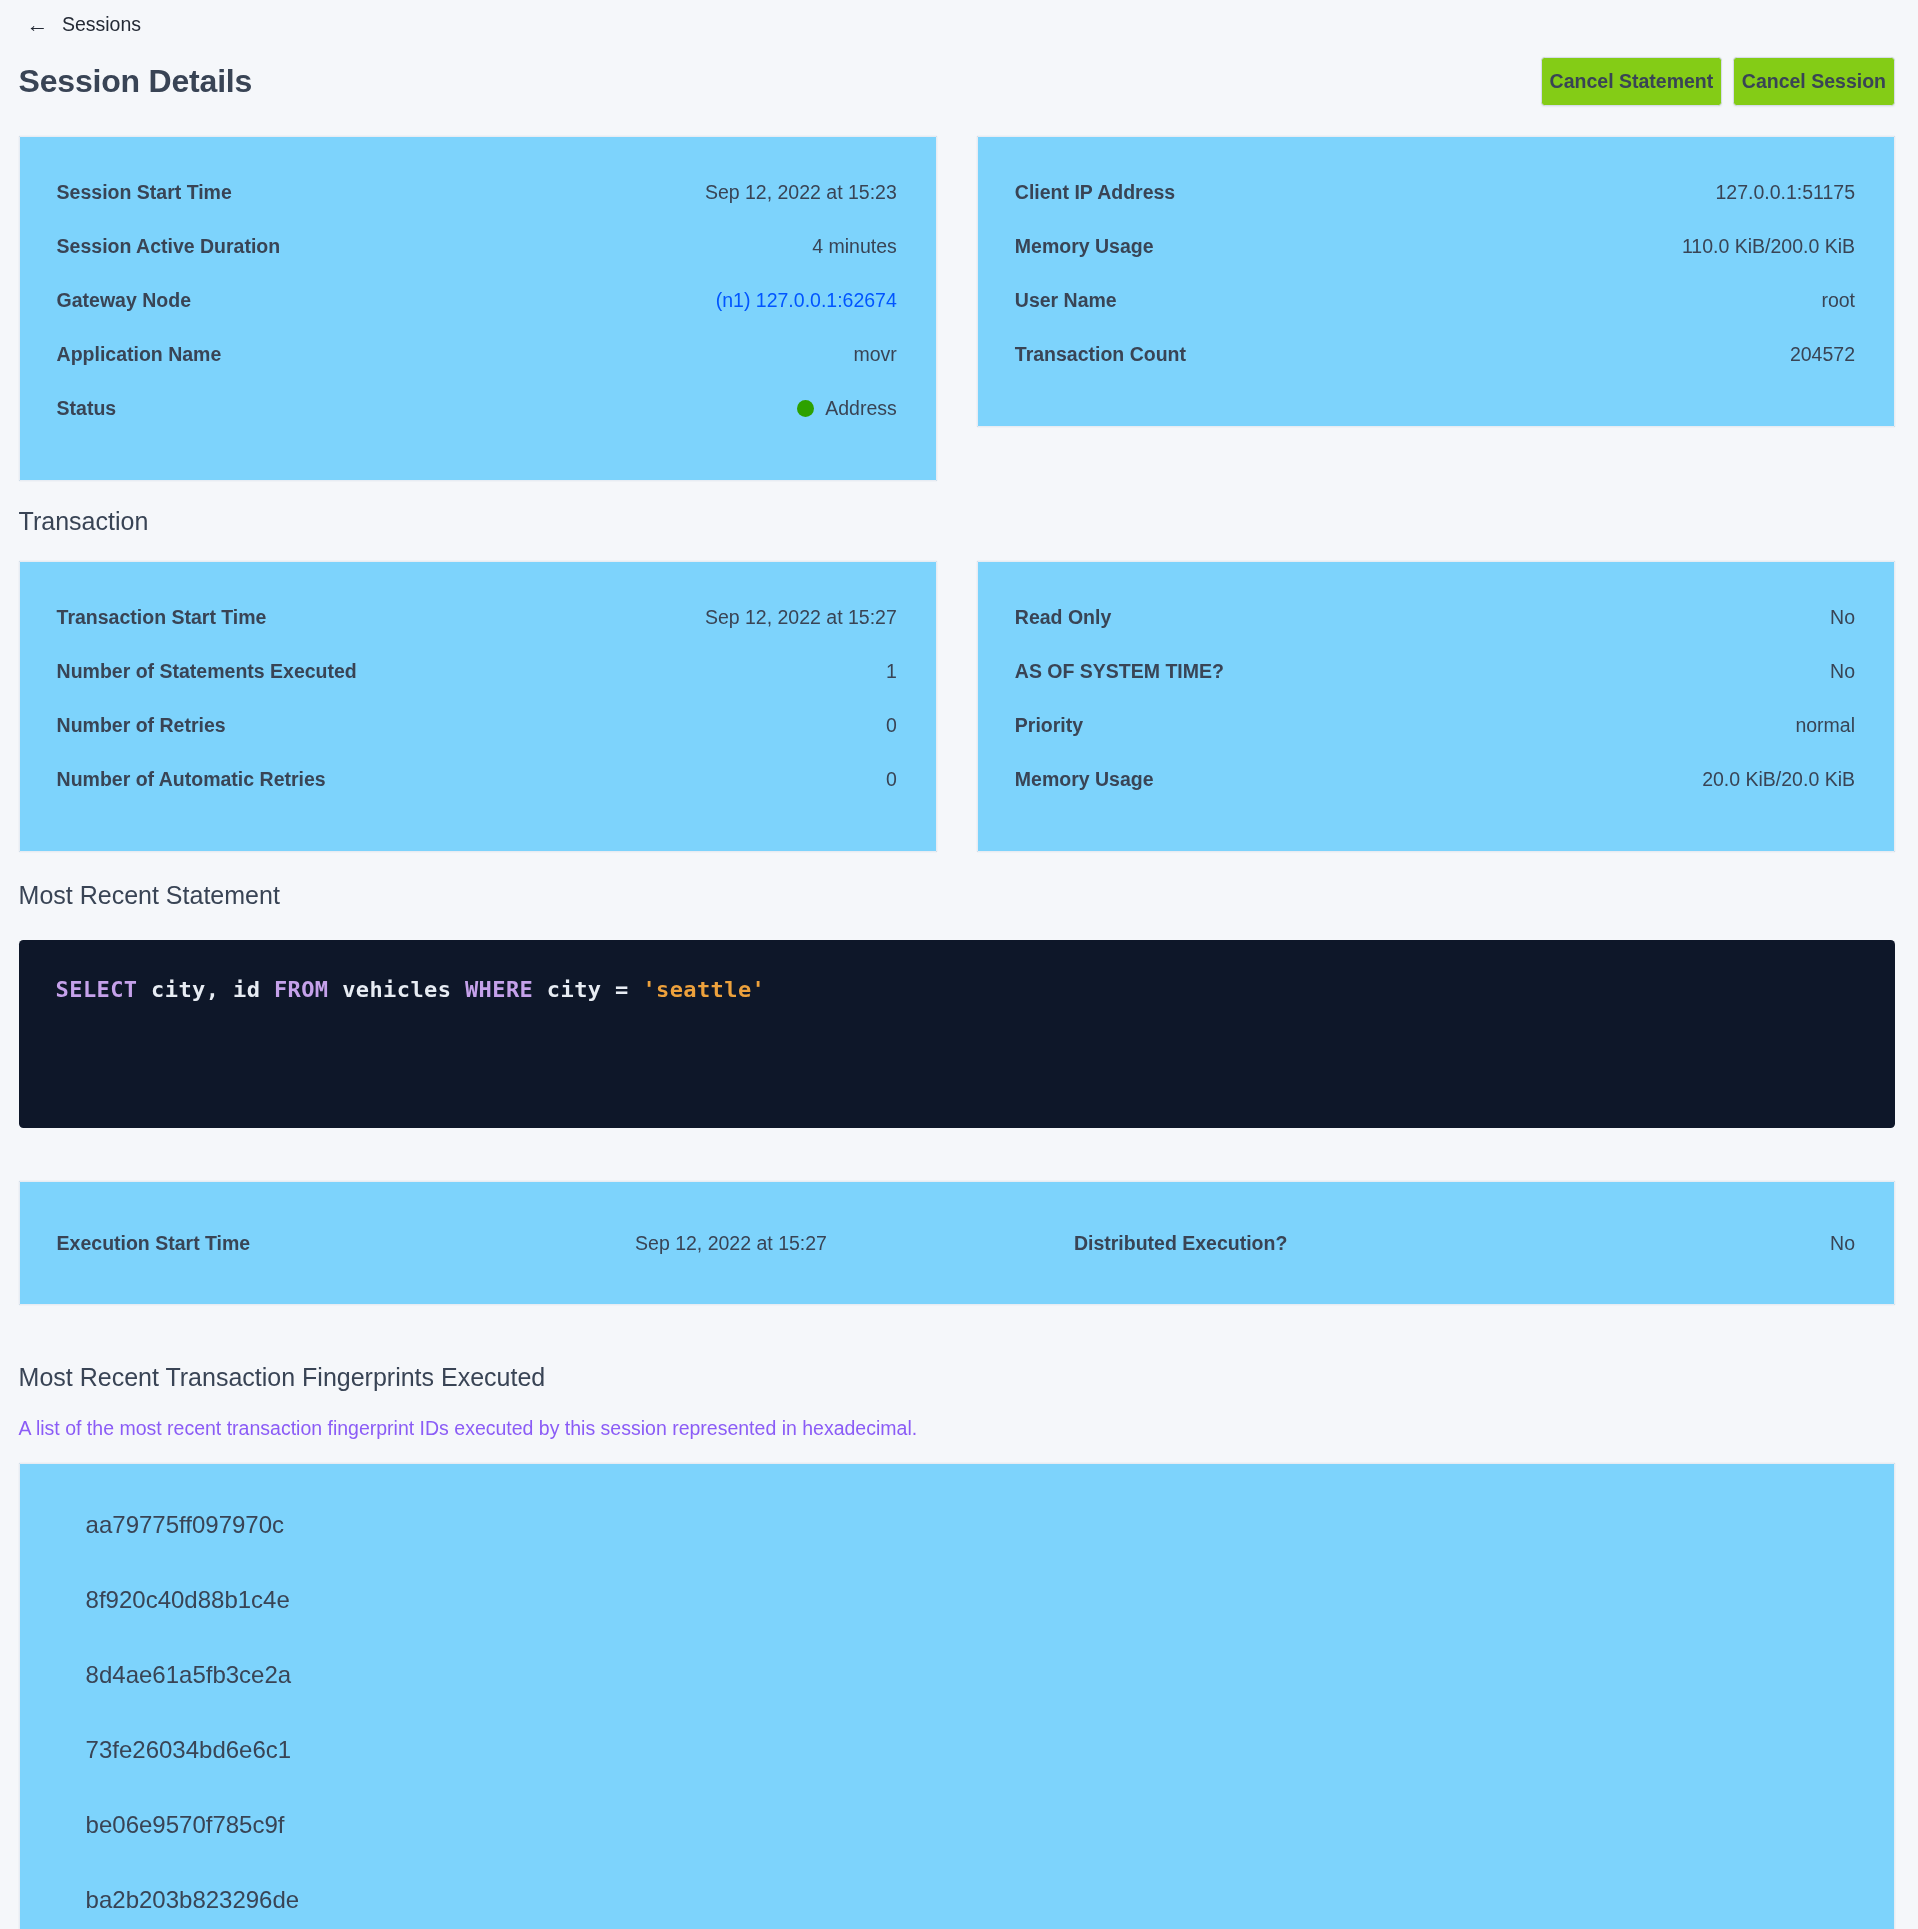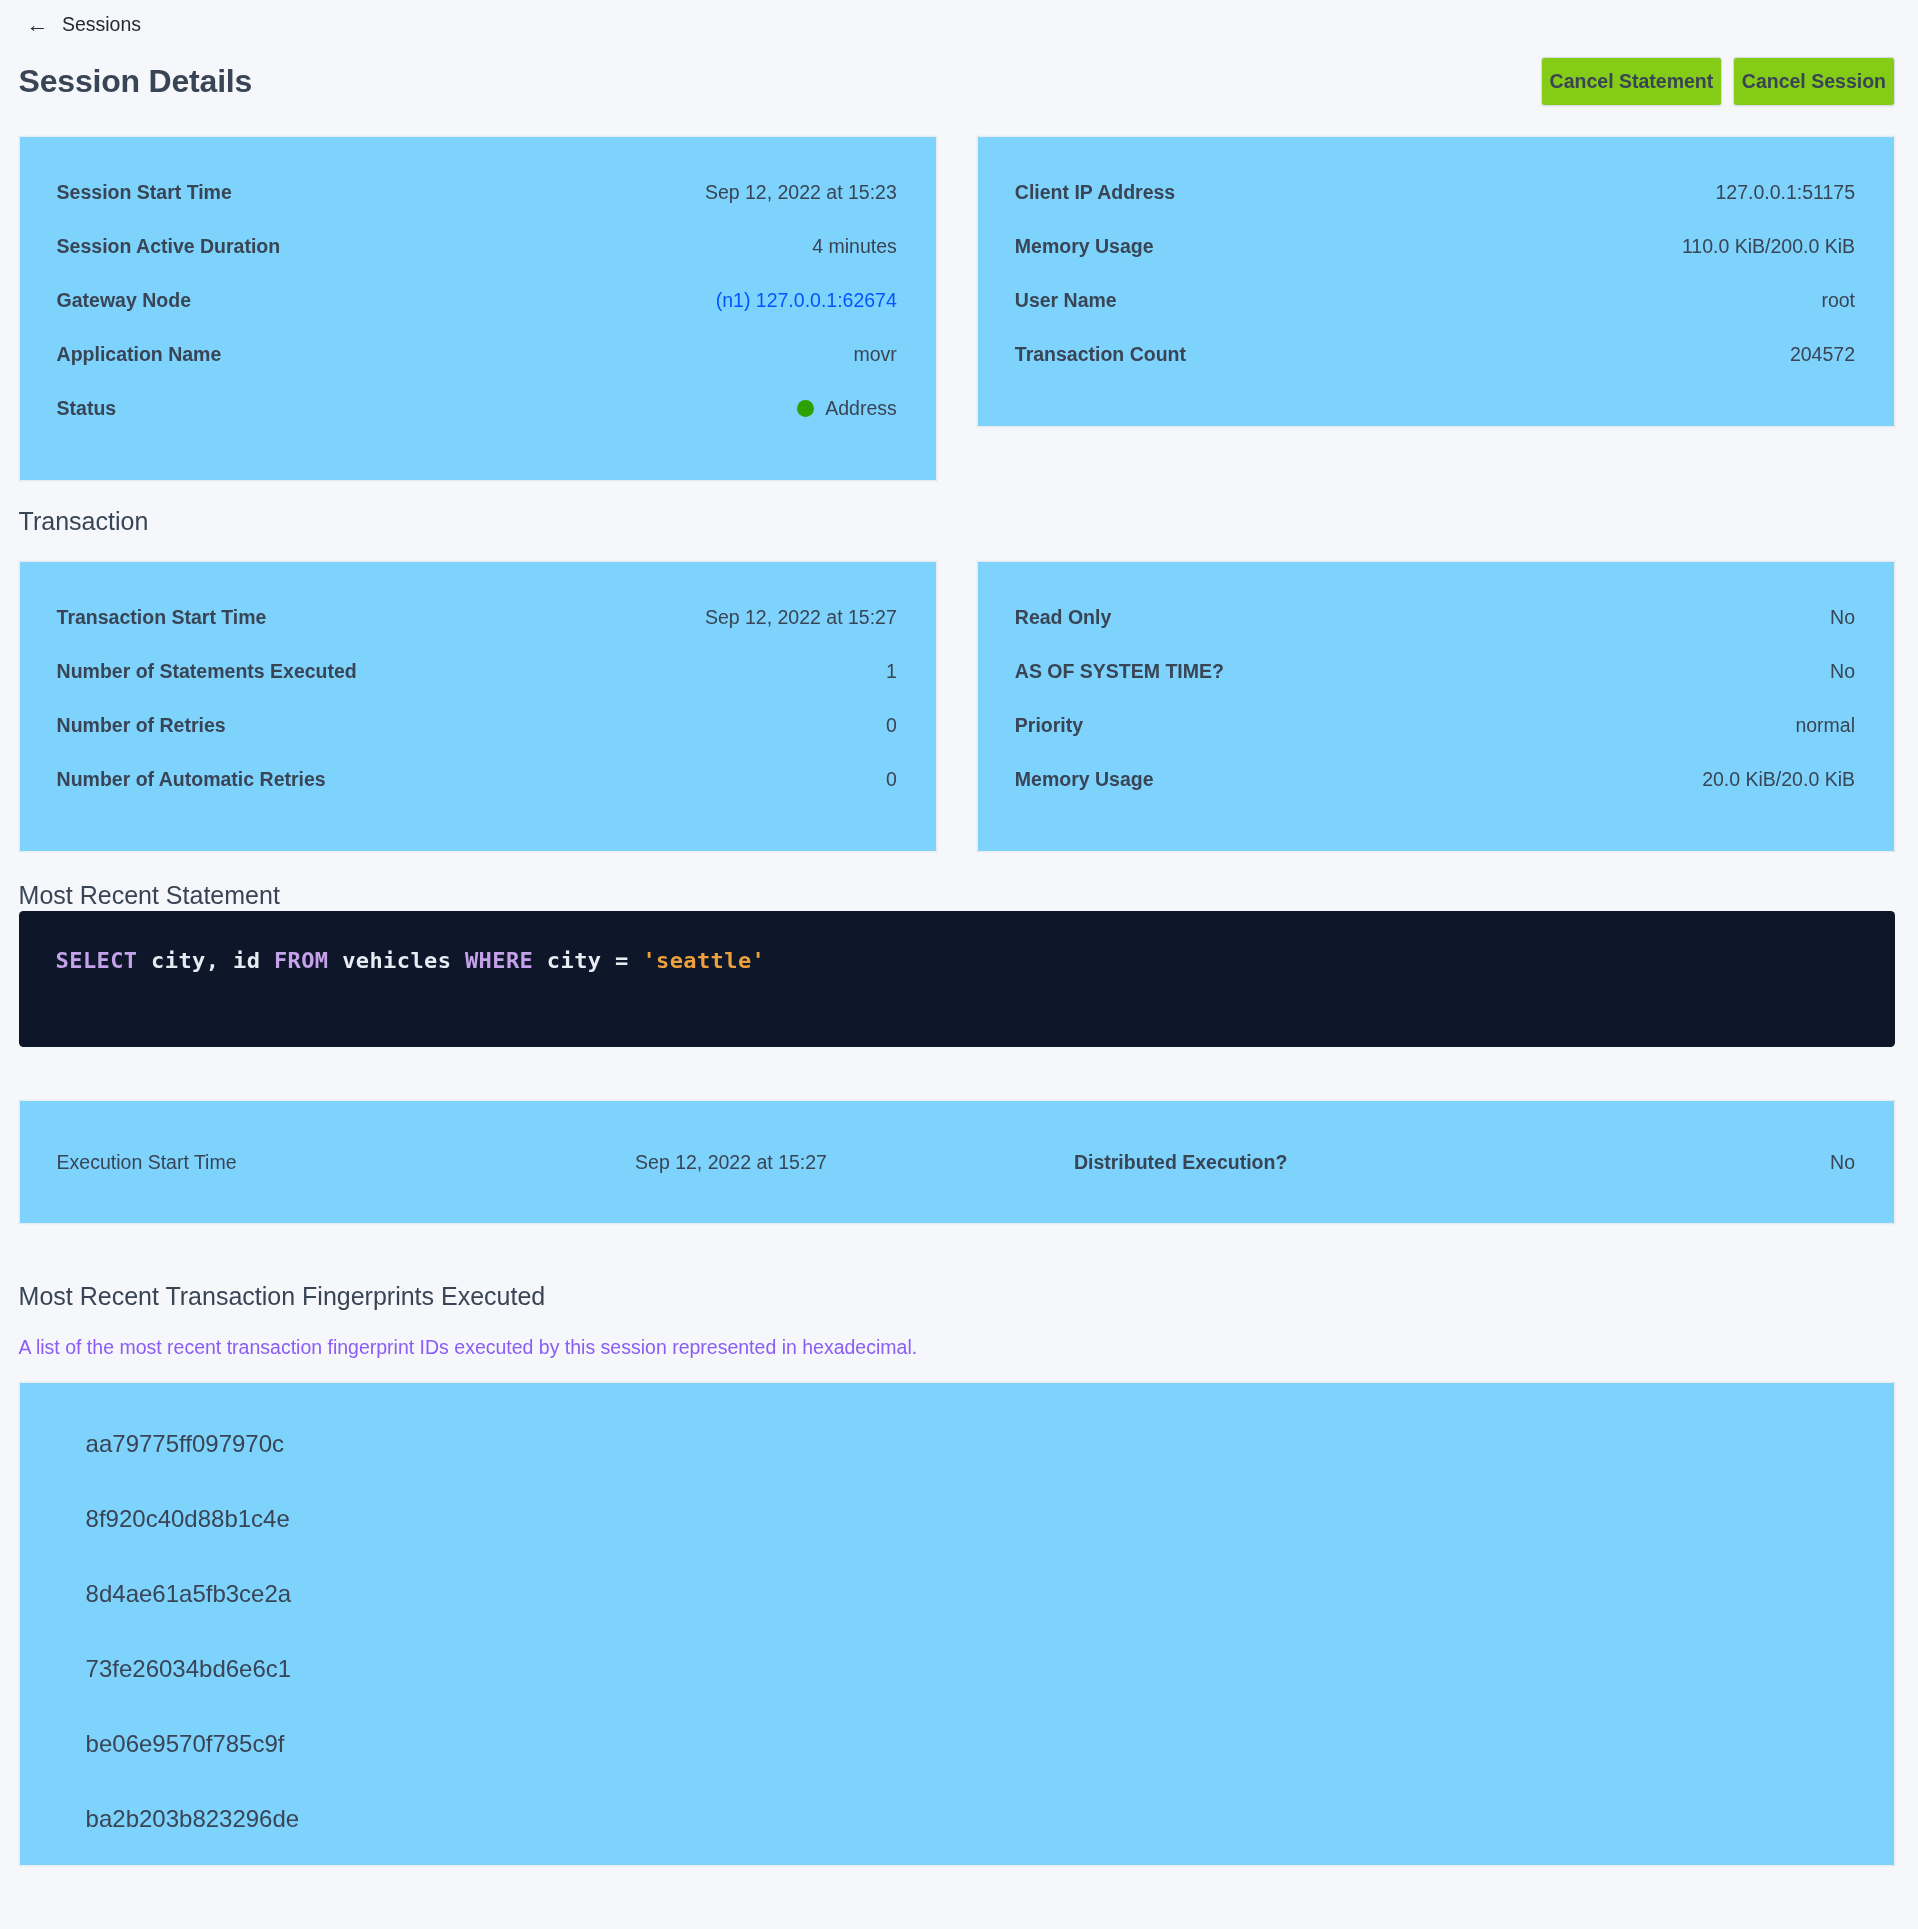--- a/index.html
+++ b/index.html
@@ -41,32 +41,32 @@
   .status-dot { width:17px; height:17px; border-radius:50%; background:#2DA100; flex:0 0 auto; }
 
   
   .section-heading { font-size:25px; font-weight:400; line-height:30px; color:#394455; }
   .h-transaction { margin-top:25px; }
   .h-statement { margin-top:28px; }
   .h-fingerprints { margin-top:57px; }
   .cards-row.row2 { margin-top:25px; }
 
   
-  .sql-box { margin-top:1px; height:136px; background:#0E1729; border-radius:4.4px;
+  .sql-box { margin-top:30px; height:188px; background:#0E1729; border-radius:4.4px;
     padding:37px 37px; }
   .sql-code { font-family:"DejaVu Sans Mono","Liberation Mono",monospace;
     font-size:22px; font-weight:700; color:#E7ECF3; white-space:pre; letter-spacing:0.4px; }
   .sql-kw { color:#C5A1EA; }
   .sql-str { color:#EDA13C; }
 
   
   .exec-card { margin-top:53px; height:124px; display:flex; align-items:center; padding:0 39px 0 37px; }
   .exec-grid { width:100%; display:grid; grid-template-columns:1fr 1fr 1fr 1fr;
     align-items:center; font-size:19.5px; line-height:25px; }
-  .exec-grid .c1 { text-align:left; font-weight:400; }
+  .exec-grid .c1 { text-align:left; font-weight:700; }
   .exec-grid .c2 { text-align:center; }
   .exec-grid .c3 { text-align:center; font-weight:700; }
   .exec-grid .c4 { text-align:right; }
 
   
   .fp-subtitle { margin-top:24px; font-size:19.5px; line-height:25px; color:#8b5cf6; }
   .fp-card { margin-top:22px; padding:23px 39px 8.9px 66px; }
   .fp-item { height:75px; display:flex; align-items:center; font-size:24px; color:#394455; }
 </style>
 </head>

